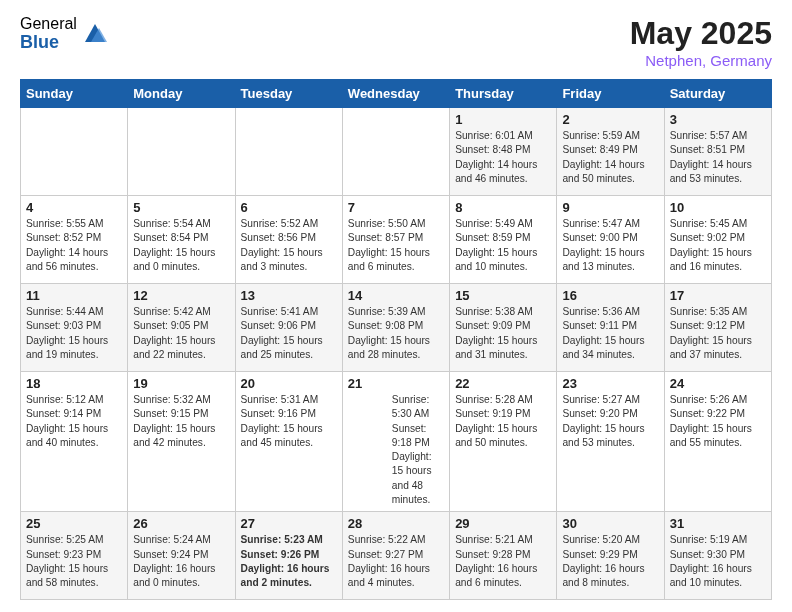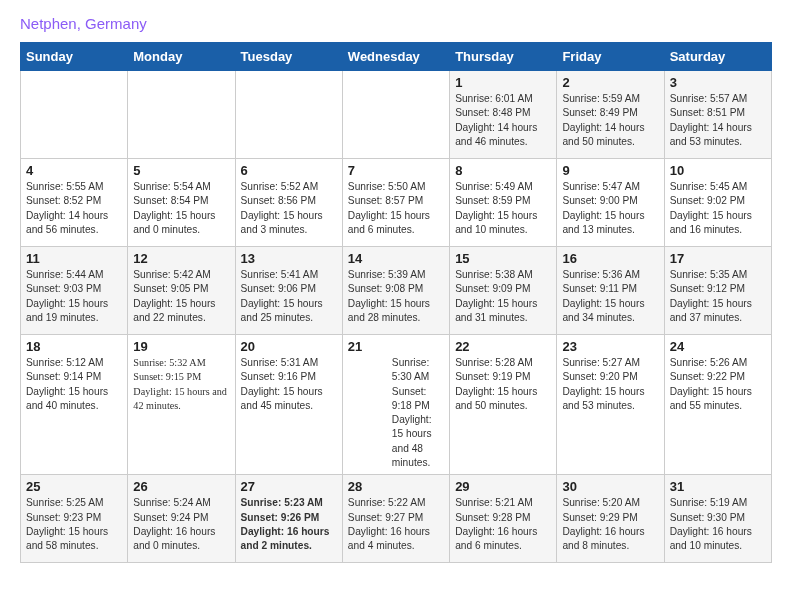--- a/index.html
+++ b/index.html
@@ -85,21 +85,32 @@
       line-height: 1.4;
     }
     .empty-cell {
       background: #fff !important;
     }
   </style>
 </head>
 <body>
 
 <div class="header">
+  <div class="logo">
+    <div class="logo-text">
+      <span>General</span>
+      <span class="logo-blue">Blue</span>
+    </div>
+    <svg class="logo-icon" viewBox="0 0 28 28">
+      <polygon points="4,22 14,4 24,22" fill="#1a5fa8"></polygon>
+      <polygon points="10,22 18,8 26,22" fill="#4a90d9" opacity="0.7"></polygon>
+    </svg>
+  </div>
   <div class="title-area">
+    <div class="month-title">May 2025</div>
     <div class="location">Netphen, Germany</div>
   </div>
 </div>
 
 <table>
   <thead>
     <tr>
     <th>Sunday</th>
         <th>Monday</th>
         <th>Tuesday</th>
@@ -224,21 +235,21 @@
       </tr>
       <tr>
         <td>
           <div class="day-number">18</div>
           <div class="day-info" style="white-space: pre-line;">Sunrise: 5:12 AM
 Sunset: 9:14 PM
 Daylight: 15 hours and 40 minutes.</div>
         </td>
         <td>
           <div class="day-number">19</div>
-          <div class="day-info" style="white-space: pre-line; font-family: Liberation Serif, serif;">Sunrise: 5:32 AM
+          <div class="day-info" style="white-space: pre-line;">Sunrise: 5:32 AM
 Sunset: 9:15 PM
 Daylight: 15 hours and 42 minutes.</div>
         </td>
         <td>
           <div class="day-number">20</div>
           <div class="day-info" style="white-space: pre-line;">Sunrise: 5:31 AM
 Sunset: 9:16 PM
 Daylight: 15 hours and 45 minutes.</div>
         </td>
         <td>

